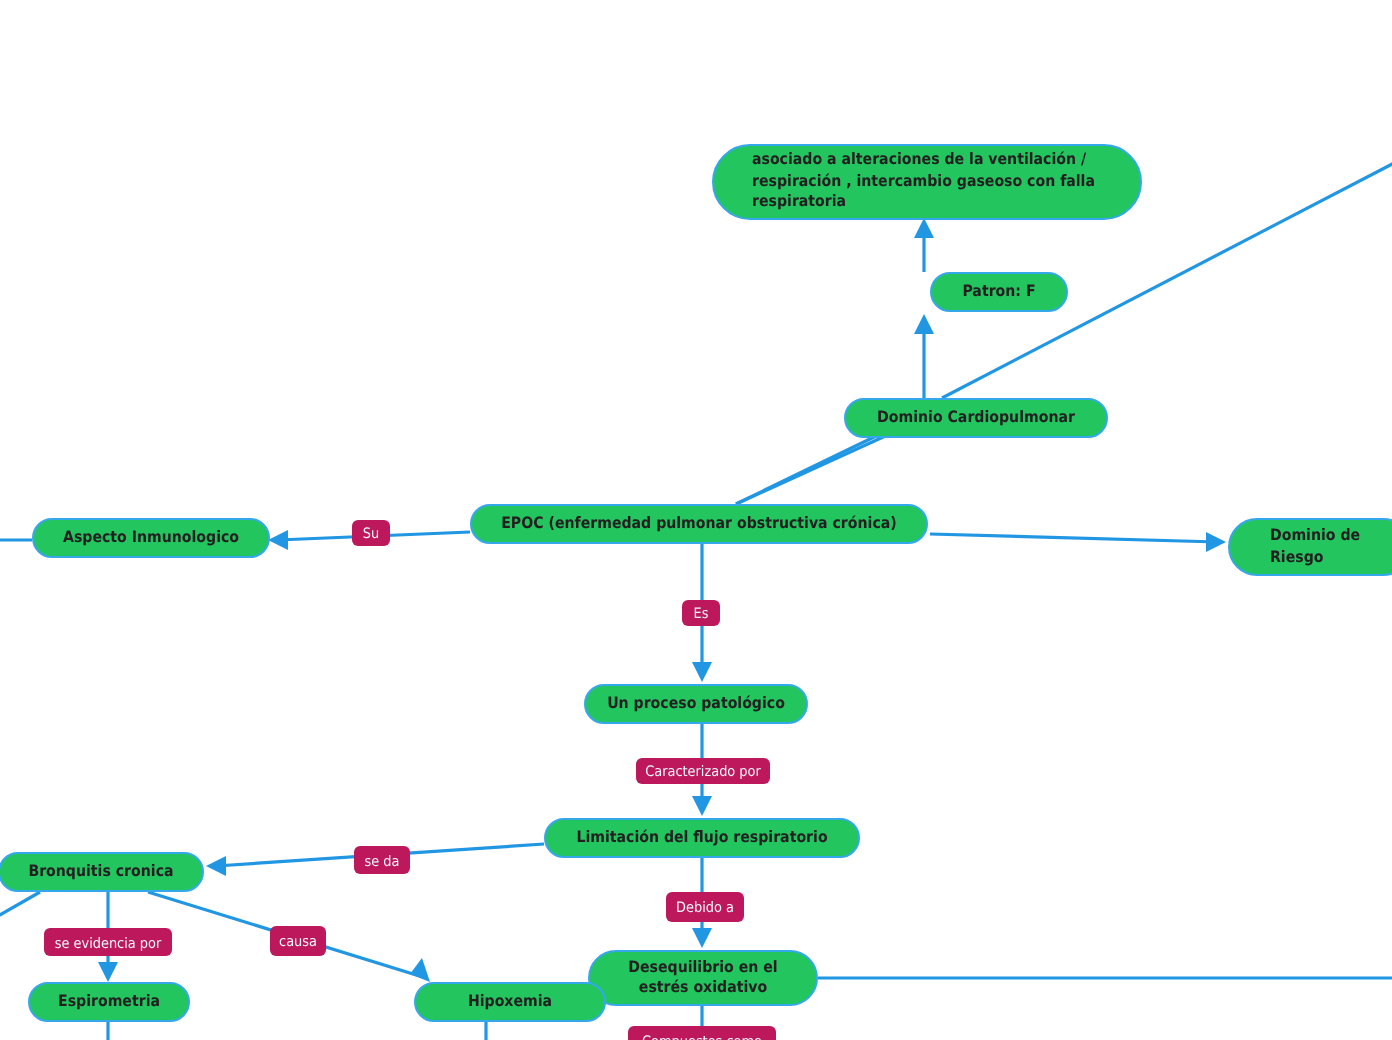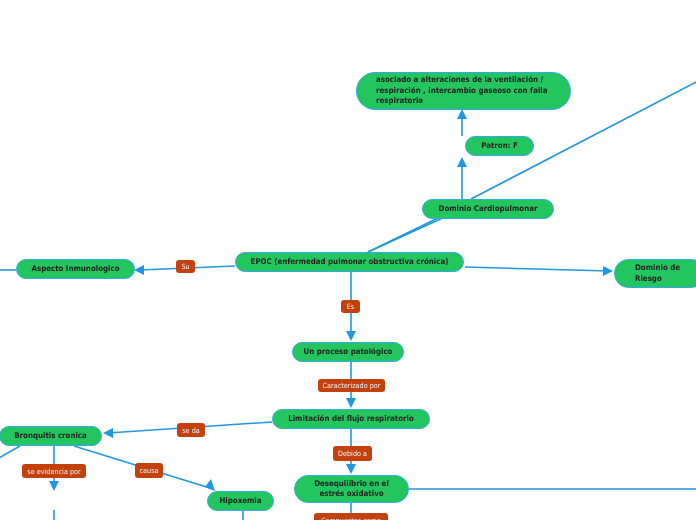--- a/index.html
+++ b/index.html
@@ -5,21 +5,21 @@
   html,body{margin:0;padding:0;}
   body{width:696px;height:520px;overflow:hidden;background:#ffffff;
        font-family:"DejaVu Sans", sans-serif;}
   #canvas{position:relative;width:696px;height:520px;}
   svg.edges{position:absolute;left:0;top:0;width:696px;height:520px;overflow:visible;}
   .node{position:absolute;box-sizing:border-box;background:#22c55e;
         border:1.5px solid #35a8eb;border-radius:999px;
         display:flex;align-items:center;justify-content:center;
         color:#231f20;font-weight:bold;text-align:center;
         font-size:7.85px;font-stretch:condensed;line-height:10.5px;z-index:3;}
-  .badge{position:absolute;box-sizing:border-box;background:#c2410c;
+  .badge{position:absolute;box-sizing:border-box;background:#be185d;
          color:#eaf6fd;border-radius:3px;display:flex;align-items:center;
          justify-content:center;white-space:nowrap;font-size:7.2px;font-stretch:condensed;
          line-height:9px;z-index:4;}
 </style>
 </head>
 <body>
 
 <div id="canvas">
 
   <svg class="edges" viewBox="0 0 696 520">
@@ -100,21 +100,24 @@
   </div>
   <div class="node" style="left:272px;top:409px;width:158px;height:20px;">
     <span>Limitación del flujo respiratorio</span>
   </div>
   <div class="node" style="left:-1px;top:426px;width:103px;height:20px;">
     <span>Bronquitis cronica</span>
   </div>
   <div class="node" style="left:294px;top:475px;width:115px;height:28px;padding:0 12px;">
     <span>Desequilibrio en el estrés oxidativo</span>
   </div>
-  <div class="node" style="left:207px;top:491px;width:67px;height:20px;">
+  <div class="node" style="left:14px;top:491px;width:81px;height:20px;">
+    <span>Espirometria</span>
+  </div>
+  <div class="node" style="left:207px;top:491px;width:96px;height:20px;">
     <span>Hipoxemia</span>
   </div>
 
   <div class="badge" style="left:176px;top:260px;width:19px;height:13px;">
     <span>Su</span>
   </div>
   <div class="badge" style="left:341px;top:300px;width:19px;height:13px;">
     <span>Es</span>
   </div>
   <div class="badge" style="left:318px;top:379px;width:67px;height:13px;">

